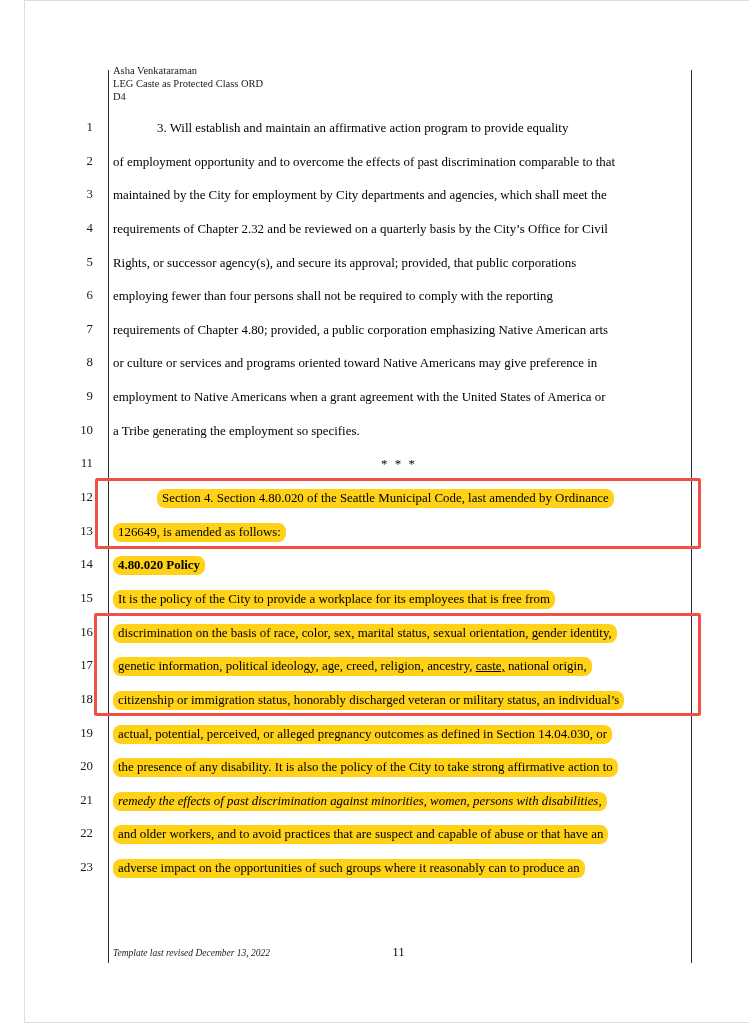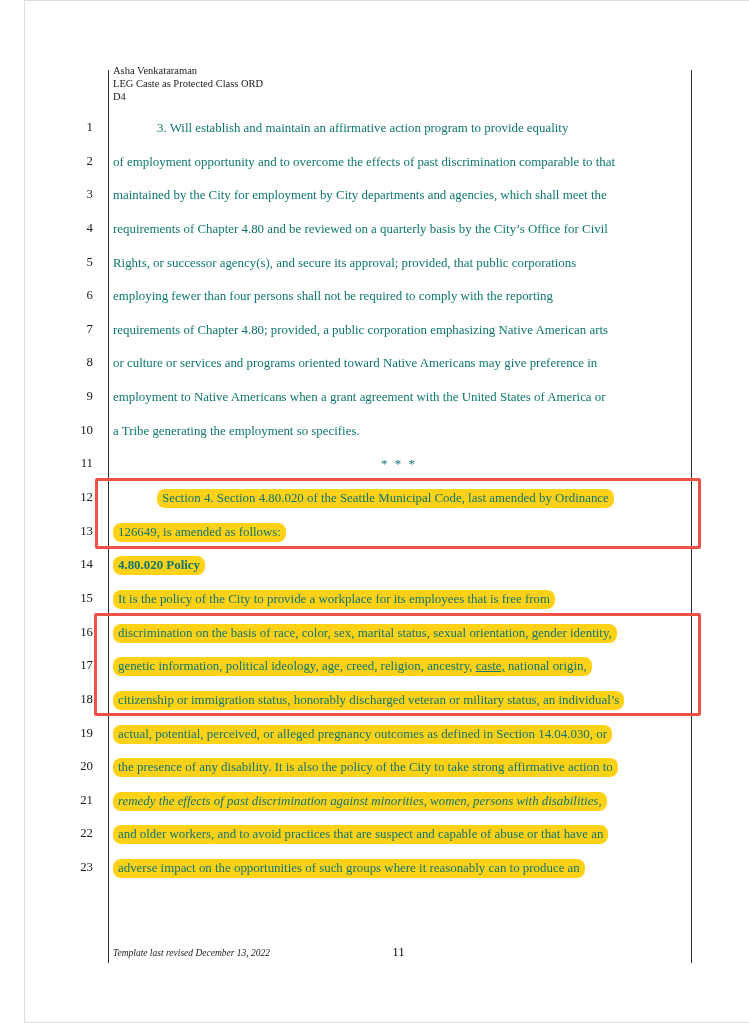--- a/index.html
+++ b/index.html
@@ -24,21 +24,21 @@
   .vrule.left{left:84px;}
   .vrule.right{left:667px;}
   #lines{position:absolute;top:117px;left:0;width:749px;}
   .row{position:relative;height:33.65px;}
   .num{
     position:absolute;left:0;top:3px;width:69px;
     text-align:right;font-size:12.8px;color:#1a1a1a;
   }
   .text{
     position:absolute;left:89px;top:0;width:572px;
-    font-size:12.9px;line-height:23px;white-space:nowrap;color:#0f766e;
+    font-size:12.9px;line-height:23px;white-space:nowrap;color:#000000;
   }
   .text.center{text-align:center;letter-spacing:2px;}
   .text.bold{font-weight:700;}
   .indent{display:inline-block;width:44px;}
   .hl{padding:2px 5px 3px 5px;border-radius:8px;}
   .u{text-decoration:underline;}
   .redbox{
     position:absolute;border:3px solid #EF5146;border-radius:2px;
     box-sizing:border-box;background:transparent;
   }
@@ -75,21 +75,21 @@
       <div class="row">
         <span class="num">2</span>
         <div class="text"><span>of employment opportunity and to overcome the effects of past discrimination comparable to that</span></div>
       </div>
       <div class="row">
         <span class="num">3</span>
         <div class="text"><span>maintained by the City for employment by City departments and agencies, which shall meet the</span></div>
       </div>
       <div class="row">
         <span class="num">4</span>
-        <div class="text"><span>requirements of Chapter 4.80 and be reviewed on a quarterly basis by the City’s Office for Civil</span></div>
+        <div class="text"><span>requirements of Chapter 2.32 and be reviewed on a quarterly basis by the City’s Office for Civil</span></div>
       </div>
       <div class="row">
         <span class="num">5</span>
         <div class="text"><span>Rights, or successor agency(s), and secure its approval; provided, that public corporations</span></div>
       </div>
       <div class="row">
         <span class="num">6</span>
         <div class="text"><span>employing fewer than four persons shall not be required to comply with the reporting</span></div>
       </div>
       <div class="row">

